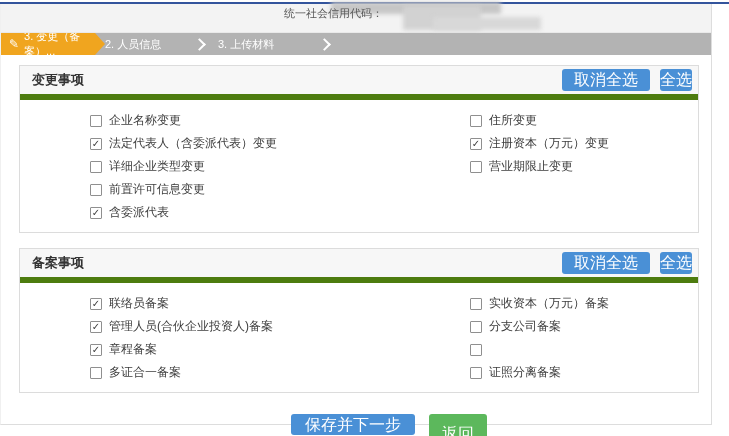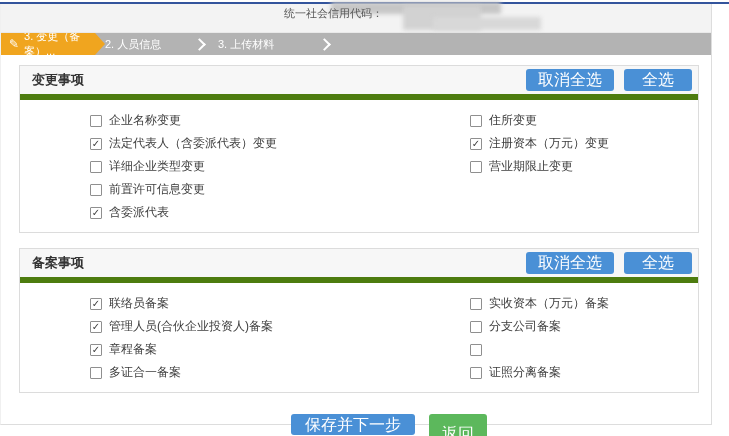--- a/index.html
+++ b/index.html
@@ -38,21 +38,21 @@
   .panel-1{margin-top:10px;}
   .panel-2{margin-top:15px;}
   .panel-header{height:34px;background:#f7f7f7;border-bottom:6px solid #4d7c0f;
     display:flex;align-items:center;padding:0 6px 0 12px;}
   .panel-title{font-size:13px;font-weight:bold;color:#333;}
   .panel-actions{margin-left:auto;display:flex;gap:10px;}
   .btn{border:none;cursor:pointer;color:#fff;border-radius:3px;font-size:16px;
     font-family:inherit;height:22px;line-height:22px;}
   .btn-blue{background:var(--accent-blue);}
   .btn-deselect{padding:0 12px;}
-  .btn-select{padding:0 18px;}
+  .btn-select{padding:0 0;}
   .panel-body{display:flex;padding:9px 0 8px 70px;}
   .col{display:flex;flex-direction:column;}
   .col-left{width:380px;}
   .col-right{flex:1;}
   .chk-item{display:flex;align-items:center;height:23px;gap:7px;cursor:pointer;}
   .chk{width:12px;height:12px;border:1px solid #8f8f8f;border-radius:1px;background:#fff;
     display:inline-flex;align-items:center;justify-content:center;color:#3c3c3c;flex:0 0 12px;}
   .chk.checked::after{content:"\2713";font-size:10px;font-weight:bold;line-height:1;}
   .chk-label{font-size:12px;color:#3d3d3d;}
   

